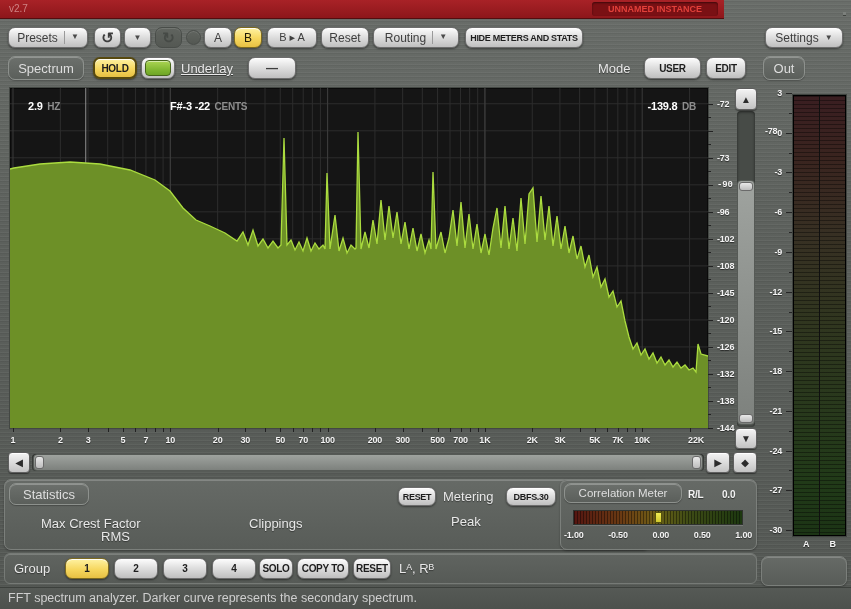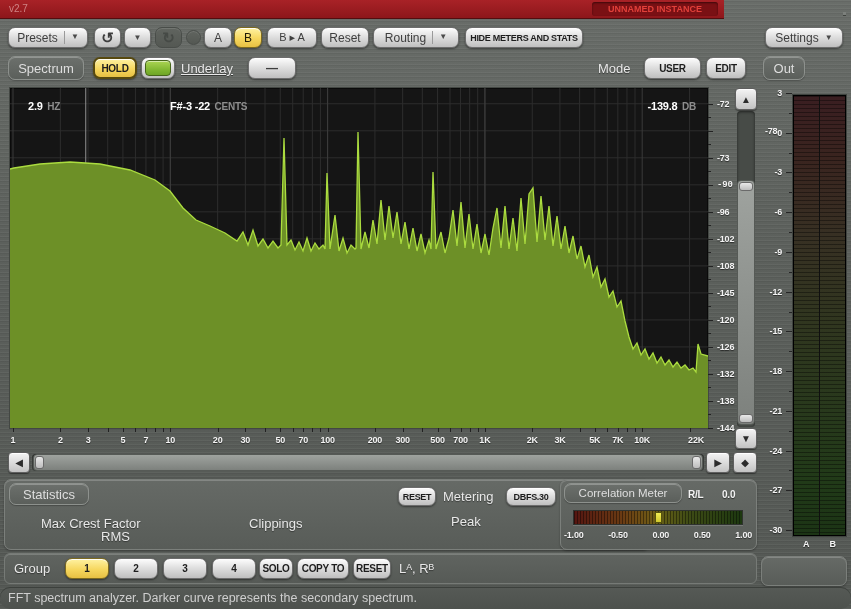--- a/index.html
+++ b/index.html
@@ -57,21 +57,21 @@
   .thumb.h{background:linear-gradient(180deg,#9fa39f,#7d817d);}
   .cap{position:absolute;background:linear-gradient(180deg,#e9e9e9,#bdbdbd);border-radius:3px;border:1px solid #6a6a6a;box-sizing:border-box;}
   
   .panel{position:absolute;box-sizing:border-box;border-radius:7px;
     background:linear-gradient(180deg,#666a66,#585c58);
     border:1px solid #7b7f7b;box-shadow:inset 0 1px 0 rgba(255,255,255,.2),0 1px 2px rgba(0,0,0,.3);}
   .groupbar{position:absolute;left:4px;top:553px;width:753px;height:31px;border-radius:6px;box-sizing:border-box;
     background:linear-gradient(180deg,#606460,#565a56);border:1px solid #767a76;
     box-shadow:inset 0 1px 0 rgba(255,255,255,.18);}
   .statusbar{position:absolute;left:0;top:587px;width:851px;height:22px;
-    background:linear-gradient(180deg,#565a56,#4d514d);box-shadow:inset 0 1px 0 #3c403c;border-radius:10px;}
+    background:linear-gradient(180deg,#565a56,#4d514d);box-shadow:inset 0 1px 0 #3c403c;}
   .statustext{position:absolute;left:8px;top:4px;font-size:12.5px;color:#cfcfcf;}
   .meterbar{position:absolute;left:793px;top:95px;width:53px;height:441px;background:#101010;
     box-shadow:0 0 0 1px #3f433f,inset 0 0 0 1px #000;display:flex;gap:1px;padding:1px;box-sizing:border-box;}
   .meterled{flex:1;background:
     repeating-linear-gradient(180deg,rgba(0,0,0,.38) 0 1px,transparent 1px 4px),
     linear-gradient(180deg,#3a1e21 0%,#3a241f 14%,#373023 32%,#30361f 52%,#28391c 72%,#213a18 88%,#1c3415 100%);}
   .corrbar{position:absolute;left:573px;top:510px;width:170px;height:15px;box-sizing:border-box;
     border:1px solid #2f332f;box-shadow:0 1px 0 rgba(255,255,255,.15);
     background:
      repeating-linear-gradient(90deg,rgba(0,0,0,.4) 0 1px,transparent 1px 3px),

